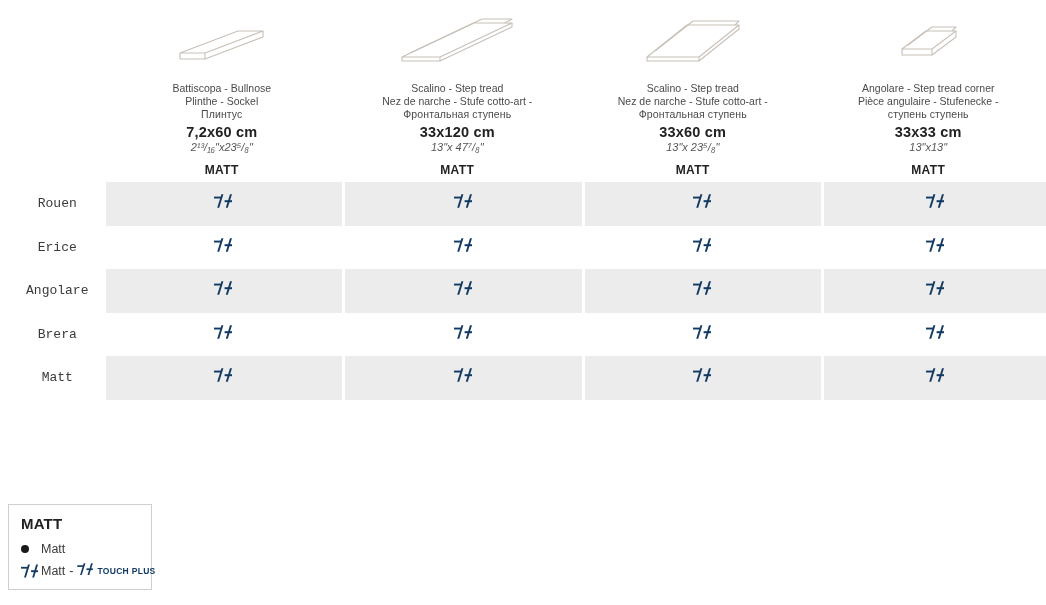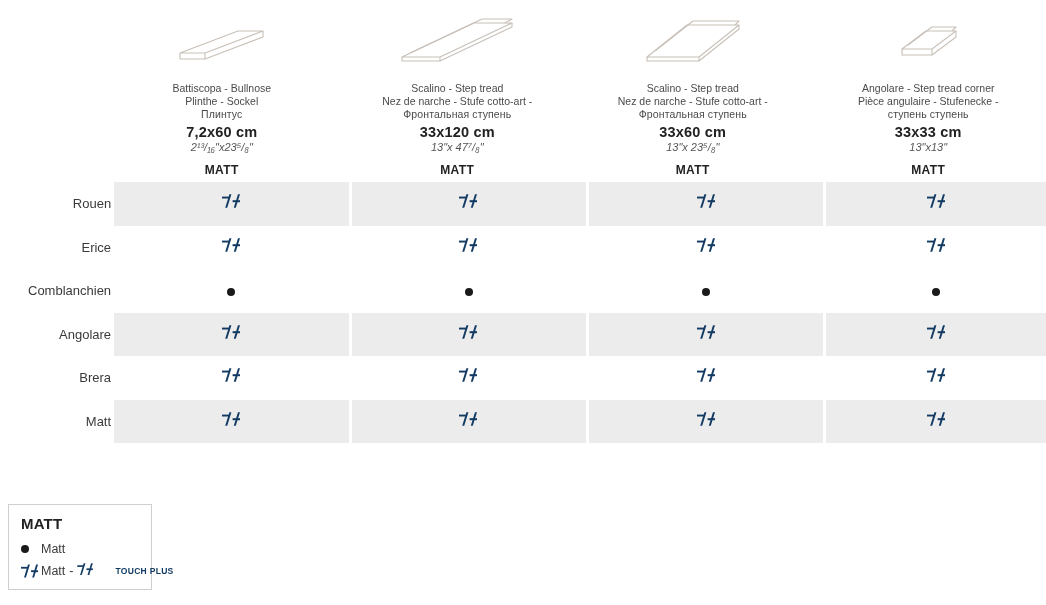--- a/index.html
+++ b/index.html
@@ -97,24 +97,25 @@
     padding: 0;
     border: none;
     border-right: 3px solid #ffffff;
     background: #ffffff;
     vertical-align: middle;
   }
   .table td:last-child { border-right: none; }
   .table td.rowlabel {
     width: 104px;
     background: transparent !important;
-    padding-left: 28px;
+    padding-left: 12px;
     font-size: 13px;
     color: #3a3a3a;
-    text-align: right;
+    text-align: center;
+    font-family: Liberation Mono, monospace;
   }
   .table td.markcell {
     text-align: center;
   }
   .mark-dot {
     display: inline-block;
     width: 8px;
     height: 8px;
     border-radius: 50%;
     background: #1a1a1a;
@@ -157,21 +158,21 @@
     justify-content: flex-start;
     flex: 0 0 18px;
   }
   .legend-item .lbl { margin-left: 2px; }
   .legend-item .sep { margin: 0 4px; color: #3a3a3a; }
   .touch-plus-text {
     font-size: 8.5px;
     font-weight: bold;
     color: #123a63;
     letter-spacing: .3px;
-    margin-left: 21px;
+    margin-left: 3px;
   }
 </style>
 </head>
 <body>
 
 <div class="sheet">
 
   <div class="header-row">
     <div class="header-rowlabel-spacer"></div>
 
@@ -328,27 +329,20 @@
                 <g fill="#123a63">
                   <rect x="0" y="2.6" width="7.2" height="1.9"></rect>
                   <path d="M7.4 0.2 L9.4 0.2 L5.2 13.8 L3.2 13.8 Z"></path>
                   <rect x="10.6" y="6.2" width="7.4" height="2.0"></rect>
                   <path d="M16.0 0.2 L18.0 0.2 L13.8 13.8 L11.8 13.8 Z"></path>
                 </g>
               </svg></span></td>
       </tr>
 
 
-      <tr>
-        <td class="rowlabel">Comblanchien</td>
-        <td class="markcell"><span class="mark-dot"></span></td>
-        <td class="markcell"><span class="mark-dot"></span></td>
-        <td class="markcell"><span class="mark-dot"></span></td>
-        <td class="markcell"><span class="mark-dot"></span></td>
-      </tr>
 
       <tr class="alt">
         <td class="rowlabel">Angolare</td>
         <td class="markcell"><span class="touch-glyph"><svg width="19" height="15" viewBox="0 0 19 15">
                 <g fill="#123a63">
                   <rect x="0" y="2.6" width="7.2" height="1.9"></rect>
                   <path d="M7.4 0.2 L9.4 0.2 L5.2 13.8 L3.2 13.8 Z"></path>
                   <rect x="10.6" y="6.2" width="7.4" height="2.0"></rect>
                   <path d="M16.0 0.2 L18.0 0.2 L13.8 13.8 L11.8 13.8 Z"></path>
                 </g>

